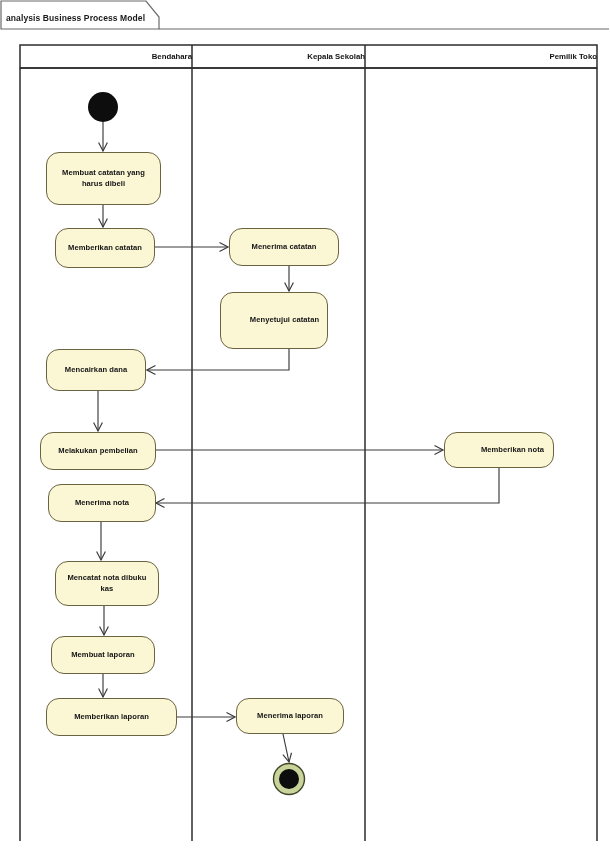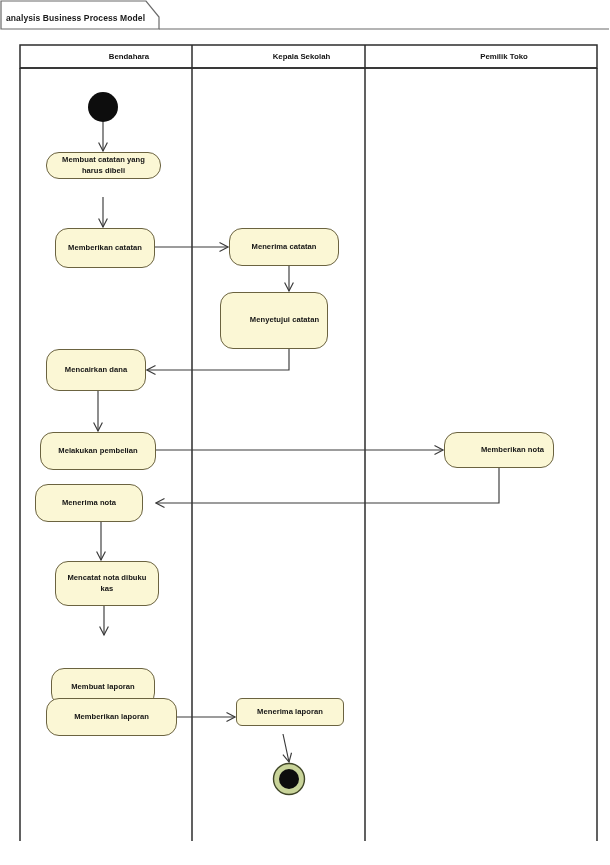--- a/index.html
+++ b/index.html
@@ -35,26 +35,25 @@
     padding-left: 6px;
     box-sizing: border-box;
     z-index: 5;
     white-space: nowrap;
   }
   .lane-header-label {
     position: absolute;
     font-size: 7.8px;
     font-weight: bold;
     color: #111111;
-    text-align: center;
+    text-align: right;
     top: 49px;
     height: 16px;
     line-height: 16px;
     z-index: 4;
-    padding-left: 23px;
   }
   .node {
     position: absolute;
     box-sizing: border-box;
     background: #fbf7d5;
     border: 1.1px solid #6b6340;
     border-radius: 13px;
     display: flex;
     align-items: center;
     justify-content: center;
@@ -123,48 +122,48 @@
     <circle cx="289" cy="779" r="10" fill="#0d0d0d"></circle>
   </g>
 </svg>
 
 <div class="frame-title">analysis Business Process Model</div>
 
 <div class="lane-header-label" style="left:20px; width:172px;">Bendahara</div>
 <div class="lane-header-label" style="left:192px; width:173px;">Kepala Sekolah</div>
 <div class="lane-header-label" style="left:365px; width:232px;">Pemilik Toko</div>
 
-<div class="node" style="left:46px; top:152px; width:115px; height:27px;">
+<div class="node" style="left:46px; top:152px; width:115px; height:53px;">
     <span>Membuat catatan yang harus dibeli</span>
   </div>
 <div class="node" style="left:55px; top:228px; width:100px; height:40px;">
     <span>Memberikan catatan</span>
   </div>
 <div class="node" style="left:229px; top:228px; width:110px; height:38px;">
     <span>Menerima catatan</span>
   </div>
 <div class="node" style="left:220px; top:292px; width:108px; height:57px;padding-left:26px;">
     <span>Menyetujui catatan</span>
   </div>
 <div class="node" style="left:46px; top:349px; width:100px; height:42px;">
     <span>Mencairkan dana</span>
   </div>
 <div class="node" style="left:40px; top:432px; width:116px; height:38px;">
     <span>Melakukan pembelian</span>
   </div>
 <div class="node" style="left:444px; top:432px; width:110px; height:36px;padding-left:32px;">
     <span>Memberikan nota</span>
   </div>
-<div class="node" style="left:35px; top:484px; width:108px; height:38px;">
+<div class="node" style="left:48px; top:484px; width:108px; height:38px;">
     <span>Menerima nota</span>
   </div>
 <div class="node" style="left:55px; top:561px; width:104px; height:45px;text-align:center;">
     <span>Mencatat nota dibuku kas</span>
   </div>
-<div class="node" style="left:51px; top:636px; width:104px; height:38px;margin-top:32px;">
+<div class="node" style="left:51px; top:636px; width:104px; height:38px;">
     <span>Membuat laporan</span>
   </div>
 <div class="node" style="left:46px; top:698px; width:131px; height:38px;">
     <span>Memberikan laporan</span>
   </div>
-<div class="node" style="left:236px; top:698px; width:108px; height:28px;border-radius:6px;">
+<div class="node" style="left:236px; top:698px; width:108px; height:36px;">
     <span>Menerima laporan</span>
   </div>
 
 </body></html>

